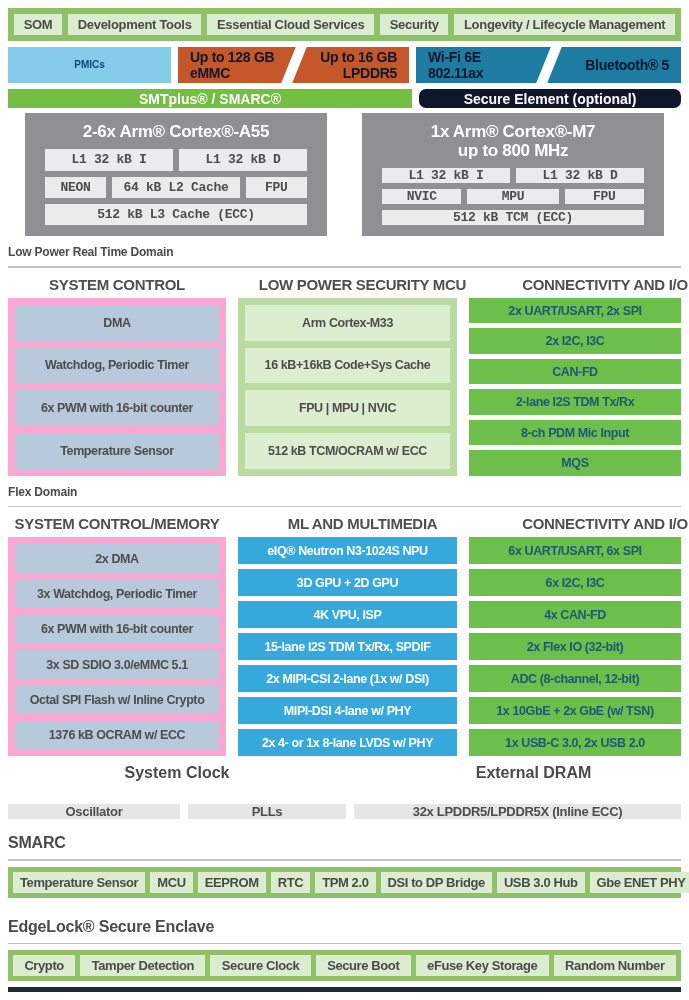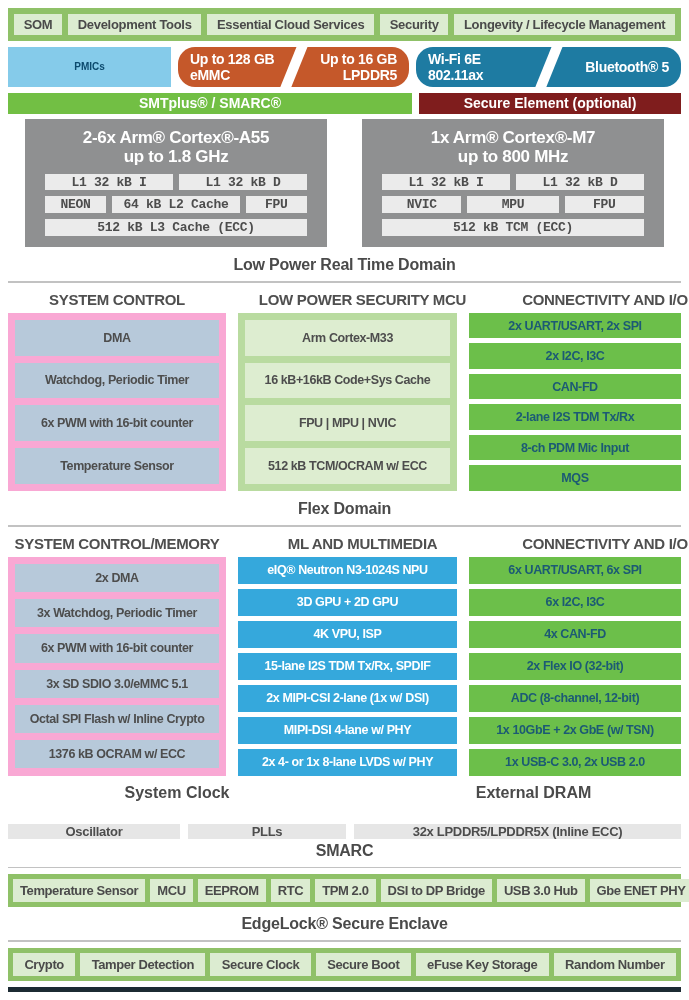--- a/index.html
+++ b/index.html
@@ -15,47 +15,47 @@
   .banner { background:#8fc168; padding:6px; display:flex; gap:6px; }
   .banner .pill {
     background:#dcecd1; color:#4a4a4a; font-size:13px; letter-spacing:-0.3px;
     padding:0 8px; height:21px; line-height:21px; text-align:center; white-space:nowrap; flex:1 1 auto;
   }
 
   
   .hw-row { display:flex; gap:7px; margin-top:6px; height:45px; }
   .hw-pmics { width:163px; background:#85cbea; display:flex; align-items:center; justify-content:center;
     font-size:10px; color:#0c4a6e; }
-  .hw-split { position:relative; overflow:hidden; display:flex; align-items:center; justify-content:space-between; color:#ffffff;border-radius:17px; }
+  .hw-split { position:relative; overflow:hidden; display:flex; align-items:center; justify-content:space-between; color:#0f172a; }
   .hw-orange { width:231px; background:#c5582a; }
   .hw-teal  { flex:1; background:#1e7ba2; }
   .hw-split .txt { font-size:14px; line-height:1.15; letter-spacing:-0.3px; white-space:nowrap; z-index:1; }
   .hw-split .txt.left  { text-align:left;  padding-left:12px; }
   .hw-split .txt.right { text-align:right; padding-right:12px; }
   .slash { position:absolute; top:-6px; bottom:-6px; width:11px; background:#ffffff;
     left:50%; transform:translateX(-50%) skewX(-22deg); }
 
   
   .plat-row { display:flex; gap:7px; margin-top:6px; height:24px; }
   .plat-green { width:404px; background:#72bf44; color:#fff; font-size:14px;
     display:flex; align-items:center; justify-content:center; }
-  .plat-gray { flex:1; background:#7f1d1d; color:#fff; font-size:14px;
-    display:flex; align-items:center; justify-content:center; }
+  .plat-gray { flex:1; background:#0f172a; color:#fff; font-size:14px;
+    display:flex; align-items:center; justify-content:center;border-radius:7px; }
 
   
   .cpu-row { display:flex; justify-content:space-between; padding:0 17px; margin-top:5px; height:146px; }
   .cpu-block { width:302px; background:#8f9091; padding:9px 20px 11px 20px; display:flex; flex-direction:column; }
   .cpu-title { color:#fff; text-align:center; font-size:17px; line-height:1.12; letter-spacing:-0.3px; margin-bottom:8px; }
   .cpu-rows { flex:1; display:flex; flex-direction:column; gap:6px; }
   .cpu-r { display:flex; gap:6px; flex:1;font-family:Liberation Mono, monospace; }
   .cpu-box { background:#ebebeb; color:#4d4d4d; font-size:13px; letter-spacing:-0.3px;
     display:flex; align-items:center; justify-content:center; white-space:nowrap; flex:1; }
   .f-sm { flex:0.72; } .f-lg { flex:1.5; } .f-md { flex:1.15; }
 
-  .domain-heading { text-align:center; font-size:16px; color:#4a4a4a; margin-top:9px; letter-spacing:-0.2px; }
+  .domain-heading { font-size:12px; color:#4a4a4a; margin-top:9px; letter-spacing:-0.2px; }
   .divider { height:2px; background:#c2c2c2; margin-top:7px; }
 
   .col-headers { display:grid; grid-template-columns:218px 219px 212px; column-gap:27px; margin-top:8px; }
   .col-header { text-align:center; font-size:15px; color:#4f4f4f; letter-spacing:-0.3px; white-space:nowrap; }
 
   .three-cols { display:grid; grid-template-columns:218px 219px 212px; column-gap:12px; margin-top:5px; }
   .panel { padding:7px; display:flex; flex-direction:column; gap:7px; }
   .panel-teal { background:#f9a8d4; }
   .panel-green { background:#b9dba0; }
   .panel .cell { flex:1; display:flex; align-items:center; justify-content:center;
@@ -70,21 +70,21 @@
   .h-a { height:178px; }
   .h-b { height:219px; }
 
   
   .clock-headings { display:grid; grid-template-columns:338px 327px; column-gap:24px; margin-top:8px; }
   .clock-headings div { text-align:center; font-size:16px; color:#4a4a4a; }
   .clock-row { display:grid; grid-template-columns:172px 158px 327px; column-gap:8px; margin-top:5px; height:27px; }
   .gray-box { background:#e6e6e6; color:#4d4d4d; font-size:13px; letter-spacing:-0.3px;
     display:flex; align-items:center; justify-content:center; white-space:nowrap;margin-top:17px; }
 
-  .mini-heading { text-align:center; font-size:16px; color:#4a4a4a; margin-top:8px; letter-spacing:-0.2px; }
+  .mini-heading { font-size:16px; color:#4a4a4a; margin-top:20px; letter-spacing:-0.2px; }
 
   .green-bar { background:#8fc168; padding:5px; display:flex; gap:5px; margin-top:6px; height:36px; }
   .green-bar .pill { background:#dcecd1; color:#4a4a4a; font-size:13px; letter-spacing:-0.4px;
     padding:0 7px; display:flex; align-items:center; justify-content:center; white-space:nowrap; flex:1 1 auto; }
 
   .bottom-bar { height:6px; background:#1c2b33; margin-top:6px; }
 </style>
 </head>
 <body>
 
@@ -123,21 +123,20 @@
 
   <div class="plat-row">
     <div class="plat-green">SMTplus® / SMARC®</div>
     <div class="plat-gray">Secure Element (optional)</div>
   </div>
 
   <div class="cpu-row">
     <div class="cpu-block">
       <div class="cpu-title">
         <div>2-6x Arm® Cortex®-A55</div>
-        <div>up to 1.8 GHz</div>
       </div>
       <div class="cpu-rows">
         <div class="cpu-r">
           <div class="cpu-box">L1 32 kB I</div>
           <div class="cpu-box">L1 32 kB D</div>
         </div>
         <div class="cpu-r">
           <div class="cpu-box f-sm">NEON</div>
           <div class="cpu-box f-lg">64 kB L2 Cache</div>
           <div class="cpu-box f-sm">FPU</div>

